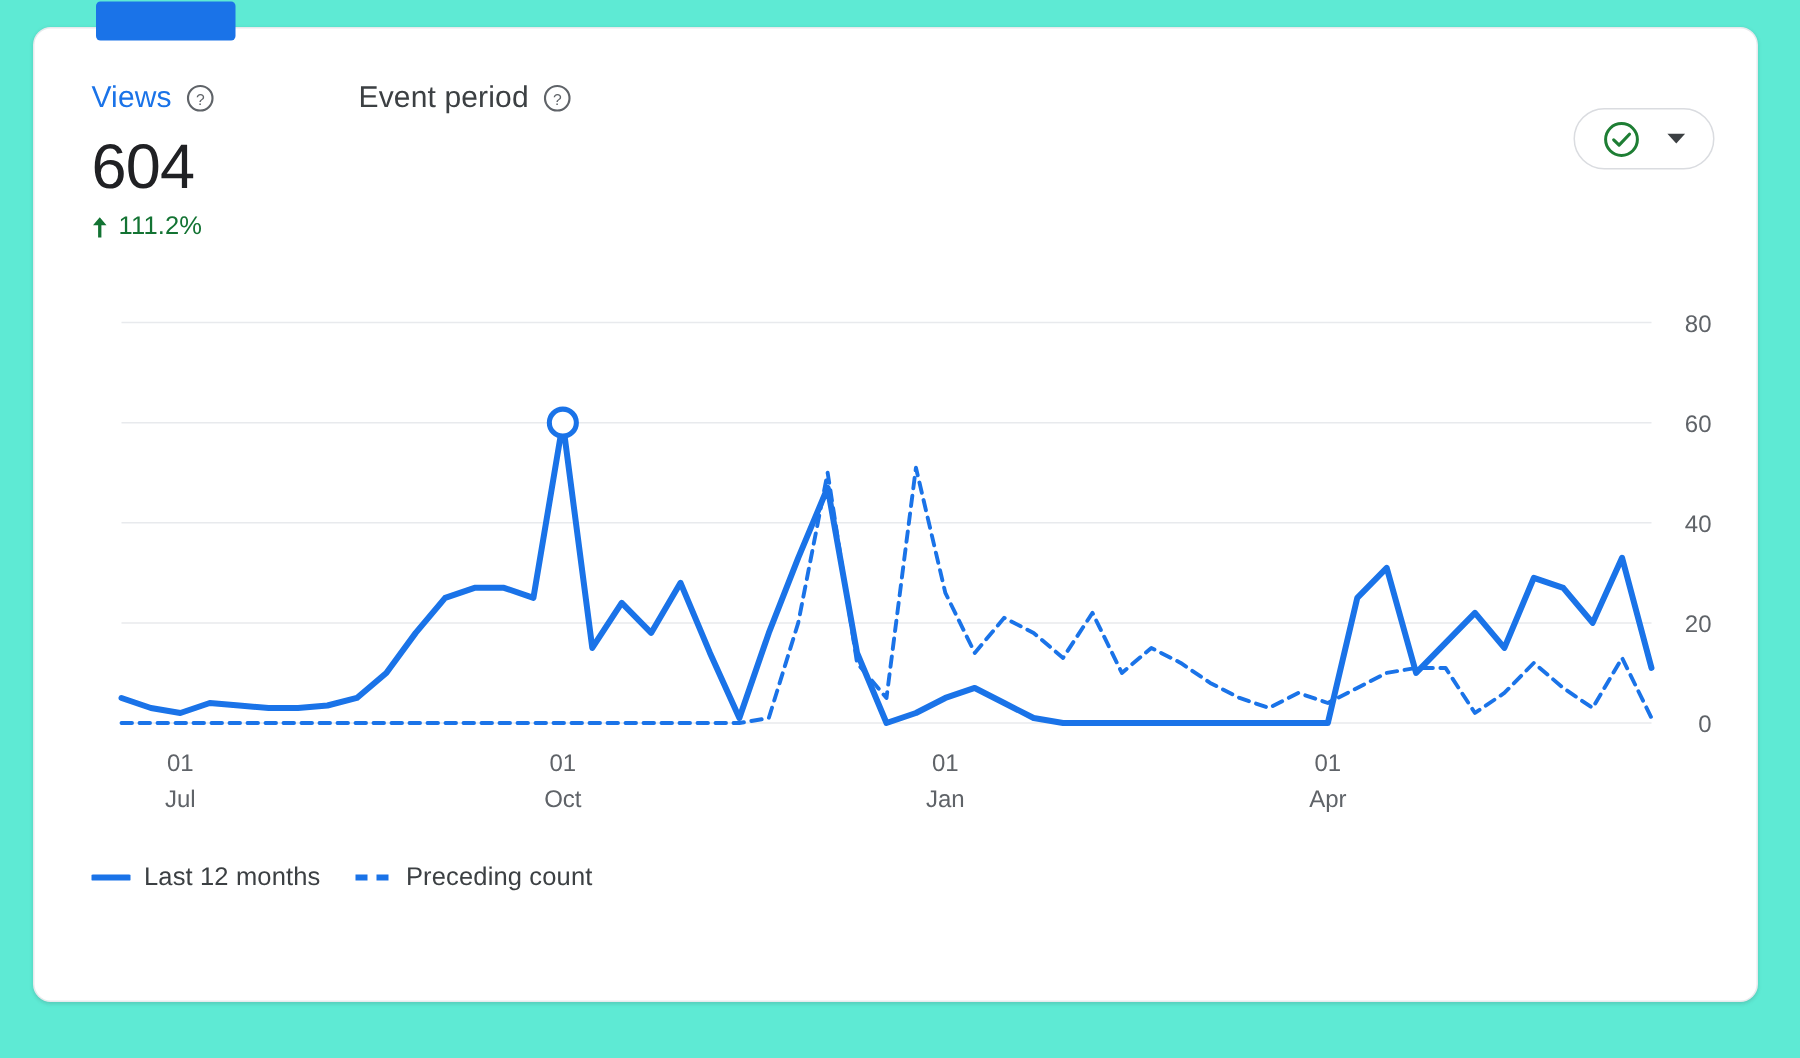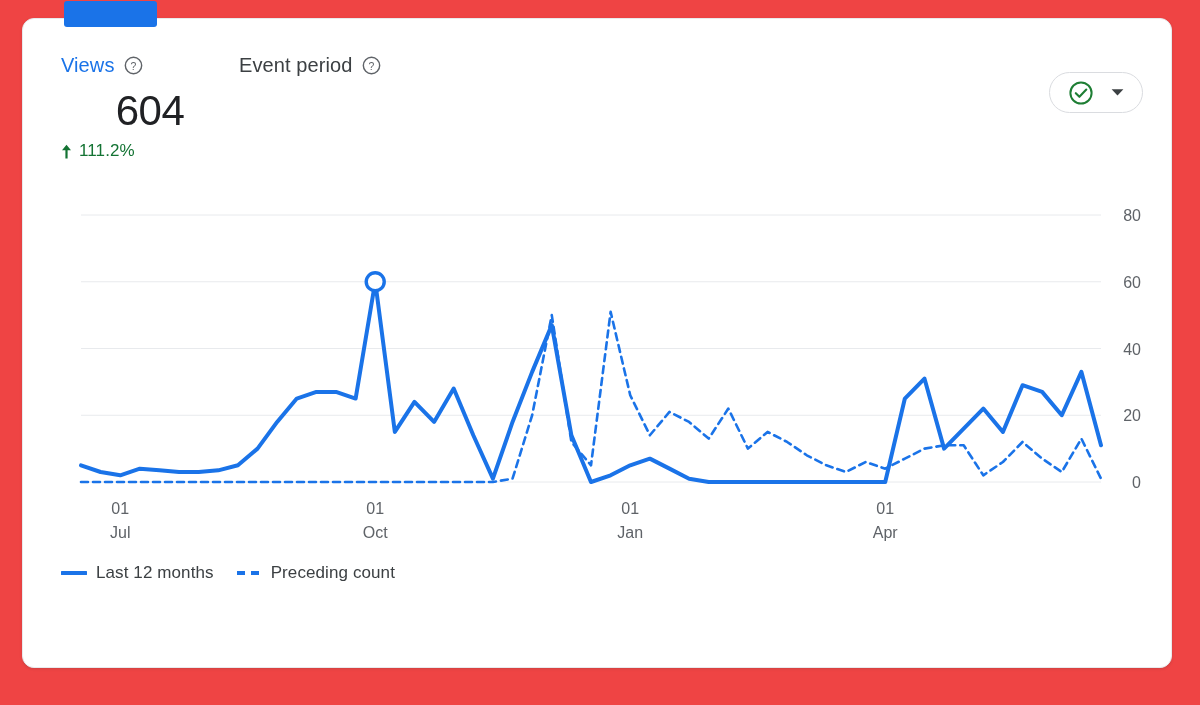--- a/index.html
+++ b/index.html
@@ -6,21 +6,21 @@
   html, body {
     margin: 0; padding: 0;
     width: 1200px; height: 705px;
     background: #f8f9fb;
     font-family: "Liberation Sans", sans-serif;
     overflow: hidden;
   }
   .page {
     position: relative;
     width: 1200px; height: 705px;
-    background: #ef4444;
+    background: #5eead4;
   }
   .card {
     position: absolute;
     left: 22px; top: 18px;
     width: 1150px; height: 650px;
     background: #ffffff;
     border: 1px solid #e8eaed;
     border-radius: 12px;
     box-shadow: 0 1px 3px rgba(60,64,67,0.12), 0 1px 2px rgba(60,64,67,0.06);
     overflow: visible;
@@ -55,21 +55,20 @@
     width: 19px; height: 19px;
     flex: 0 0 19px;
     display: block;
   }
   .metric-value {
     font-size: 42px;
     line-height: 52px;
     margin-top: 8px;
     font-weight: 400;
     letter-spacing: -0.5px;
-    text-align: center;
   }
   .metric.active .metric-value { color: #202124; }
   .metric.inactive .metric-value { color: #5f6368; }
   .metric-delta {
     display: flex; align-items: center; gap: 7px;
     margin-top: 4px;
     font-size: 17px;
     color: #137333;
     letter-spacing: 0.1px;
   }
@@ -104,21 +103,21 @@
     font-family: "Liberation Sans", sans-serif;
   }
   .ytick {
     font-size: 16px;
     fill: #5f6368;
     font-family: "Liberation Sans", sans-serif;
   }
   
   .legend {
     position: absolute;
-    left: 38px; top: 544px;
+    left: 38px; top: 556px;
     display: flex; align-items: center; gap: 22px;
   }
   .legend-item { display: flex; align-items: center; gap: 9px; }
   .legend-text {
     font-size: 17px;
     color: #3c4043;
     letter-spacing: 0.1px;
     white-space: nowrap;
   }
   .legend-swatch { display: block; }

